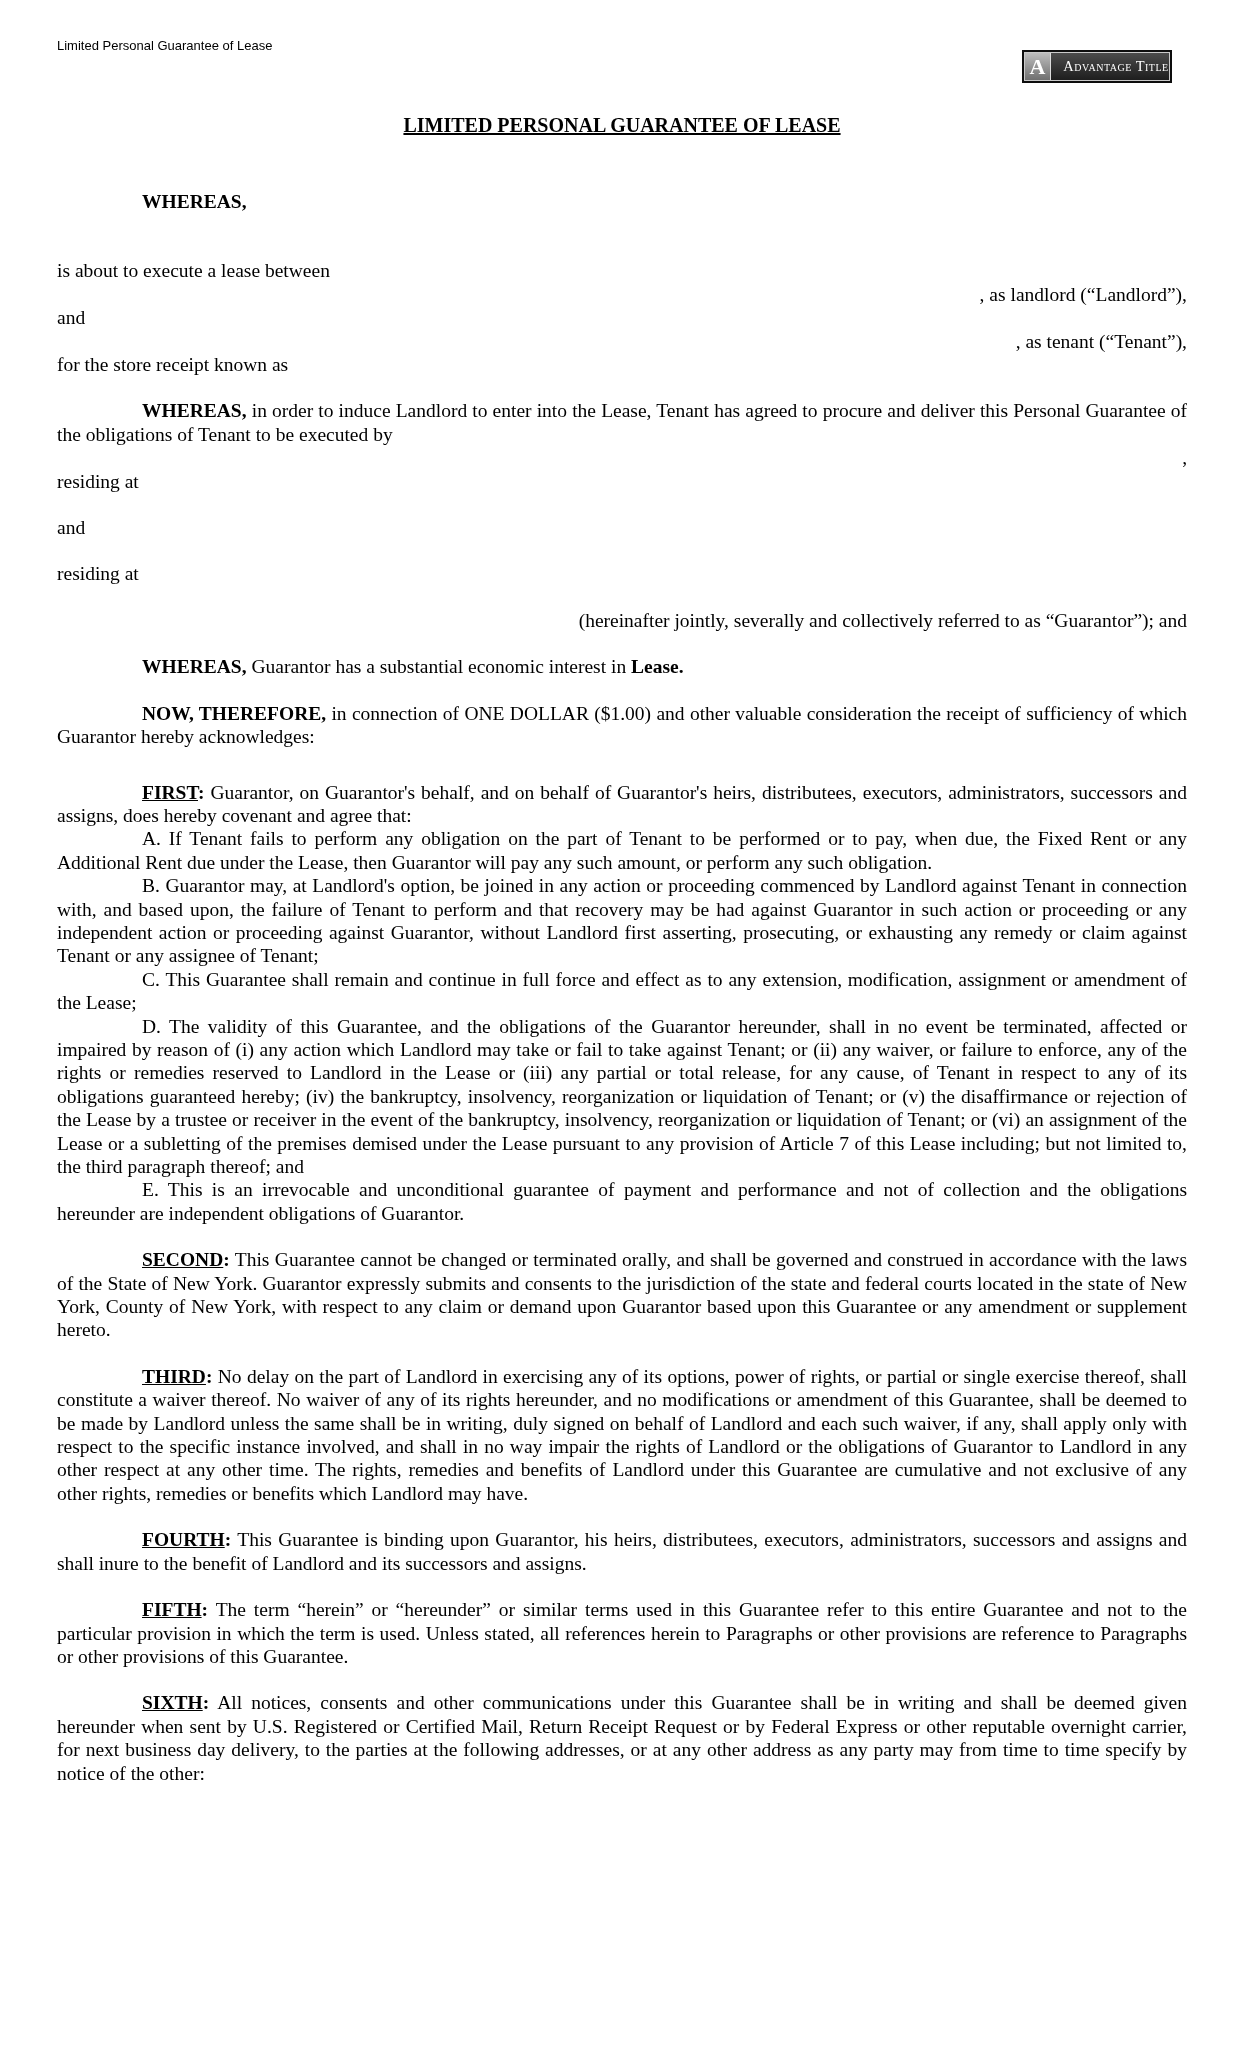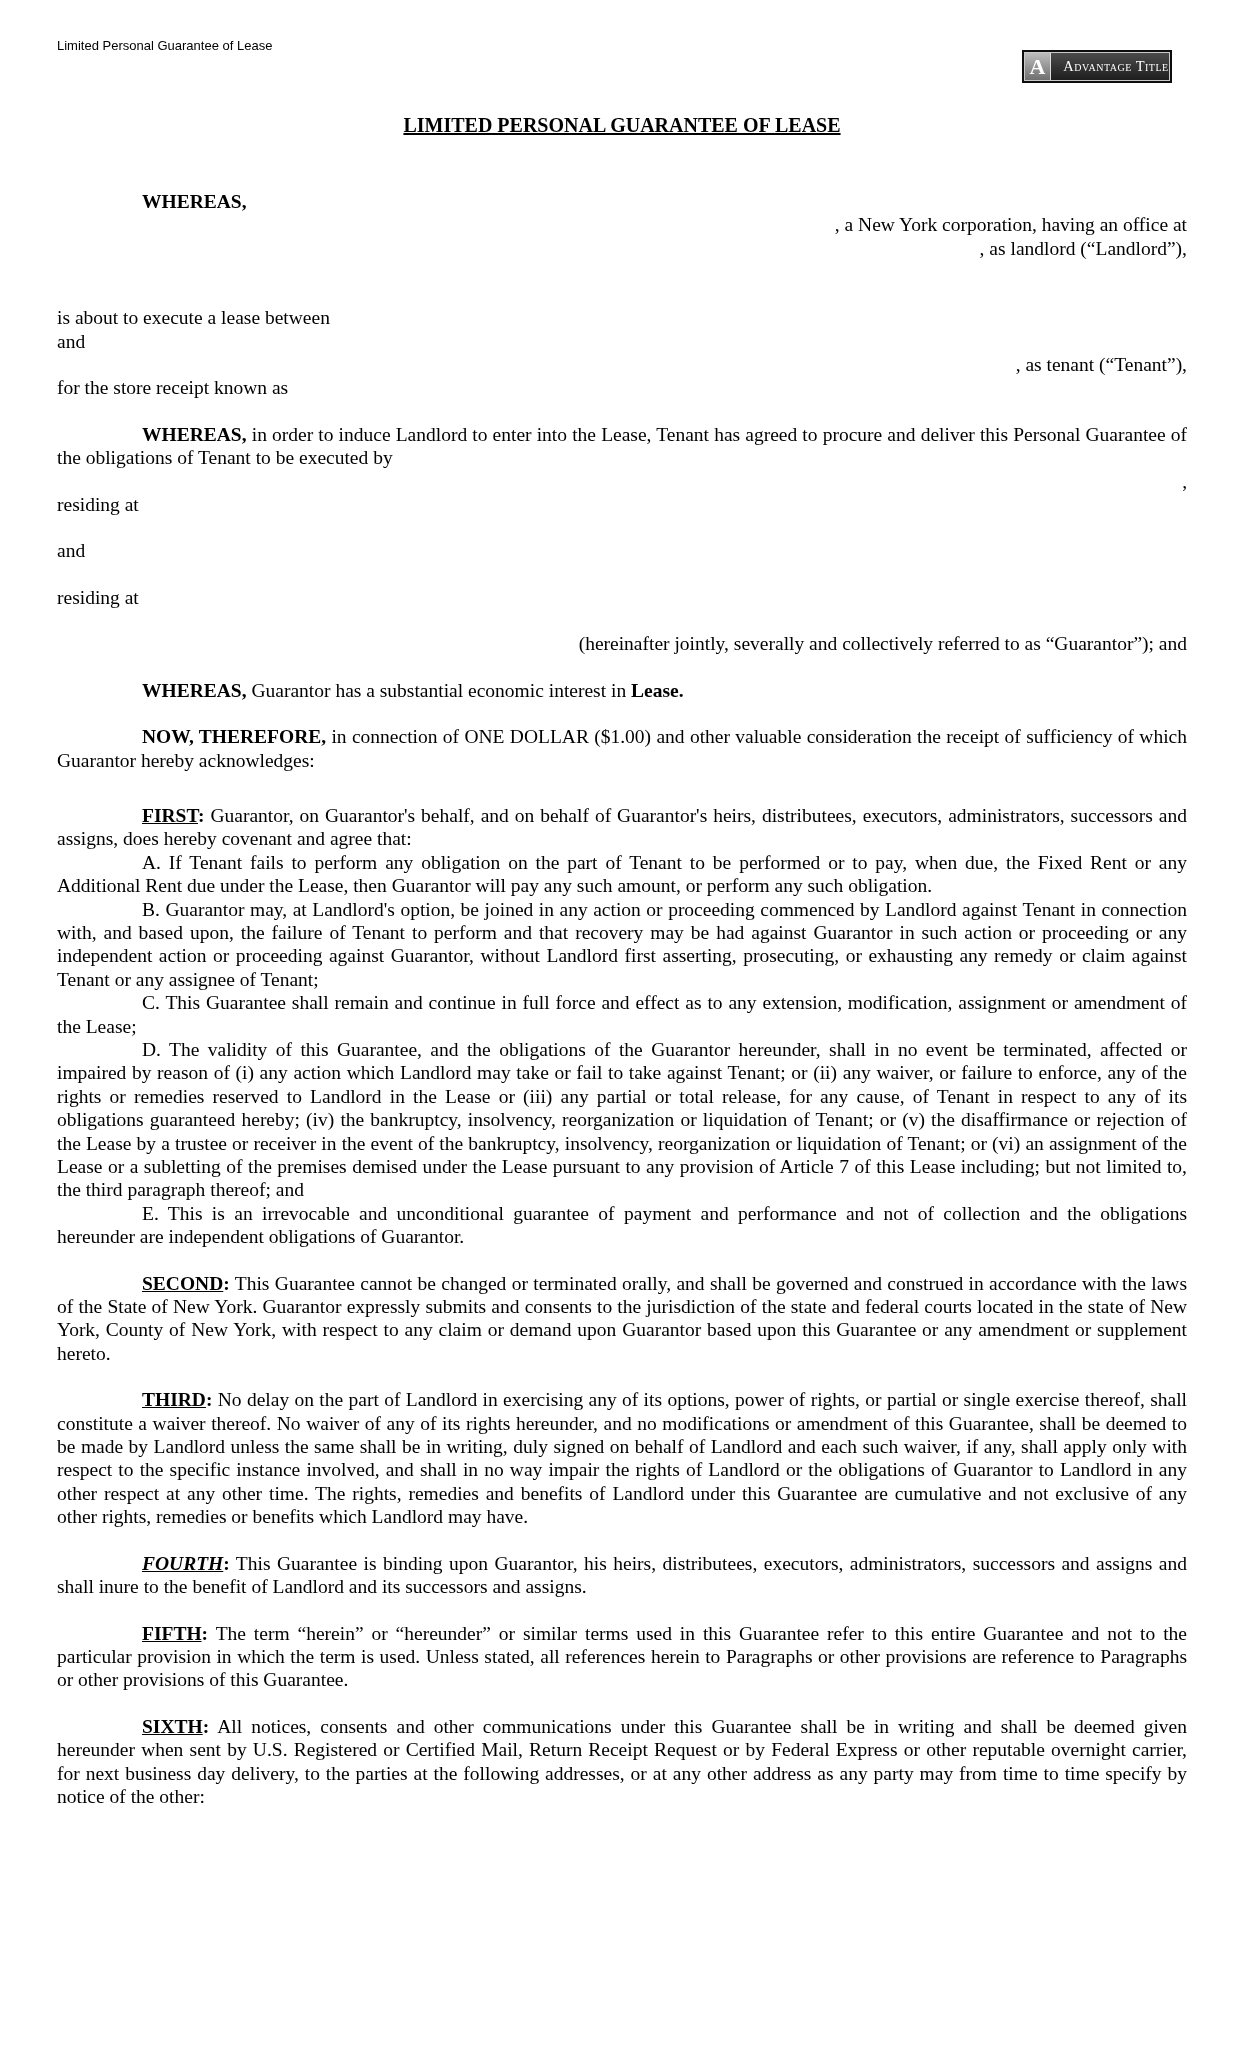--- a/index.html
+++ b/index.html
@@ -112,41 +112,40 @@
     <div class="logo-inner">
       <div class="logo-badge">A</div>
       <span class="logo-text">Advantage Title</span>
     </div>
   </div>
 
   <div class="content">
     <h1 class="title"><span>LIMITED PERSONAL GUARANTEE OF LEASE</span></h1>
     <div>
         <p class="blk align-left indent"><span style="font-weight: bold;">WHEREAS,</span></p>
-        <p class="blk align-right"><span>, a New York corporation, having an office at</span></p>
+        <p class="blk align-left" style="margin-top: 46px;"><span>is about to execute a lease between</span></p>
         <p class="blk align-right"><span>, as landlord (“Landlord”),</span></p>
-        <p class="blk align-left" style="margin-top: 46px;"><span>is about to execute a lease between</span></p>
         <p class="blk align-left"><span>and</span></p>
         <p class="blk align-right"><span>, as tenant (“Tenant”),</span></p>
         <p class="blk align-left"><span>for the store receipt known as</span></p>
         <p class="blk align-justify indent" style="margin-top: 23px;"><span style="font-weight: bold;">WHEREAS,</span><span> in order to induce Landlord to enter into the Lease, Tenant has agreed to procure and deliver this Personal Guarantee of the obligations of Tenant to be executed by</span></p>
         <p class="blk align-right"><span>,</span></p>
         <p class="blk align-left"><span>residing at</span></p>
         <p class="blk align-left" style="margin-top: 23px;"><span>and</span></p>
         <p class="blk align-left" style="margin-top: 23px;"><span>residing at</span></p>
         <p class="blk align-right" style="margin-top: 23px;"><span>(hereinafter jointly, severally and collectively referred to as “Guarantor”); and</span></p>
         <p class="blk align-left indent" style="margin-top: 23px;"><span style="font-weight: bold;">WHEREAS,</span><span> Guarantor has a substantial economic interest in </span><span style="font-weight: bold;">Lease.</span></p>
         <p class="blk align-justify indent" style="margin-top: 23px;"><span style="font-weight: bold;">NOW, THEREFORE,</span><span> in connection of ONE DOLLAR ($1.00) and other valuable consideration the receipt of sufficiency of which Guarantor hereby acknowledges:</span></p>
         <p class="blk align-justify indent" style="margin-top: 32px;"><span style="font-weight: bold; text-decoration: underline;">FIRST</span><span style="font-weight: bold;">:</span><span> Guarantor, on Guarantor's behalf, and on behalf of Guarantor's heirs, distributees, executors, administrators, successors and assigns, does hereby covenant and agree that:</span></p>
         <p class="blk align-justify indent"><span>A. If Tenant fails to perform any obligation on the part of Tenant to be performed or to pay, when due, the Fixed Rent or any Additional Rent due under the Lease, then Guarantor will pay any such amount, or perform any such obligation.</span></p>
         <p class="blk align-justify indent"><span>B. Guarantor may, at Landlord's option, be joined in any action or proceeding commenced by Landlord against Tenant in connection with, and based upon, the failure of Tenant to perform and that recovery may be had against Guarantor in such action or proceeding or any independent action or proceeding against Guarantor, without Landlord first asserting, prosecuting, or exhausting any remedy or claim against Tenant or any assignee of Tenant;</span></p>
         <p class="blk align-justify indent"><span>C. This Guarantee shall remain and continue in full force and effect as to any extension, modification, assignment or amendment of the Lease;</span></p>
         <p class="blk align-justify indent"><span>D. The validity of this Guarantee, and the obligations of the Guarantor hereunder, shall in no event be terminated, affected or impaired by reason of (i) any action which Landlord may take or fail to take against Tenant; or (ii) any waiver, or failure to enforce, any of the rights or remedies reserved to Landlord in the Lease or (iii) any partial or total release, for any cause, of Tenant in respect to any of its obligations guaranteed hereby; (iv) the bankruptcy, insolvency, reorganization or liquidation of Tenant; or (v) the disaffirmance or rejection of the Lease by a trustee or receiver in the event of the bankruptcy, insolvency, reorganization or liquidation of Tenant; or (vi) an assignment of the Lease or a subletting of the premises demised under the Lease pursuant to any provision of Article 7 of this Lease including; but not limited to, the third paragraph thereof; and</span></p>
         <p class="blk align-justify indent"><span>E. This is an irrevocable and unconditional guarantee of payment and performance and not of collection and the obligations hereunder are independent obligations of Guarantor.</span></p>
         <p class="blk align-justify indent" style="margin-top: 23px;"><span style="font-weight: bold; text-decoration: underline;">SECOND</span><span style="font-weight: bold;">:</span><span> This Guarantee cannot be changed or terminated orally, and shall be governed and construed in accordance with the laws of the State of New York. Guarantor expressly submits and consents to the jurisdiction of the state and federal courts located in the state of New York, County of New York, with respect to any claim or demand upon Guarantor based upon this Guarantee or any amendment or supplement hereto.</span></p>
         <p class="blk align-justify indent" style="margin-top: 23px;"><span style="font-weight: bold; text-decoration: underline;">THIRD</span><span style="font-weight: bold;">:</span><span> No delay on the part of Landlord in exercising any of its options, power of rights, or partial or single exercise thereof, shall constitute a waiver thereof.  No waiver of any of its rights hereunder, and no modifications or amendment of this Guarantee, shall be deemed to be made by Landlord unless the same shall be in writing, duly signed on behalf of Landlord and each such waiver, if any, shall apply only with respect to the specific instance involved, and shall in no way impair the rights of Landlord or the obligations of Guarantor to Landlord in any other respect at any other time.  The rights, remedies and benefits of Landlord under this Guarantee are cumulative and not exclusive of any other rights, remedies or benefits which Landlord may have.</span></p>
-        <p class="blk align-justify indent" style="margin-top: 23px;"><span style="font-weight: bold; text-decoration: underline; font-style: italic;">FOURTH</span><span style="font-weight: bold;">:</span><span> This Guarantee is binding upon Guarantor, his heirs, distributees, executors, administrators, successors and assigns and shall inure to the benefit of Landlord and its successors and assigns.</span></p>
+        <p class="blk align-justify indent" style="margin-top: 23px;"><span style="font-weight: bold; text-decoration: underline;">FOURTH</span><span style="font-weight: bold;">:</span><span> This Guarantee is binding upon Guarantor, his heirs, distributees, executors, administrators, successors and assigns and shall inure to the benefit of Landlord and its successors and assigns.</span></p>
         <p class="blk align-justify indent" style="margin-top: 23px;"><span style="font-weight: bold; text-decoration: underline;">FIFTH</span><span style="font-weight: bold;">:</span><span> The term “herein” or “hereunder” or similar terms used in this Guarantee refer to this entire Guarantee and not to the particular provision in which the term is used.  Unless stated, all references herein to Paragraphs or other provisions are reference to Paragraphs or other provisions of this Guarantee.</span></p>
         <p class="blk align-justify indent" style="margin-top: 23px;"><span style="font-weight: bold; text-decoration: underline;">SIXTH</span><span style="font-weight: bold;">:</span><span>  All notices, consents and other communications under this Guarantee shall be in writing and shall be deemed given hereunder when sent by U.S. Registered or Certified Mail, Return Receipt Request or by Federal Express or other reputable overnight carrier, for next business day delivery, to the parties at the following addresses, or at any other address as any party may from time to time specify by notice of the other:</span></p>
       </div>
   </div>
 
 </div>
 
 </body></html>

